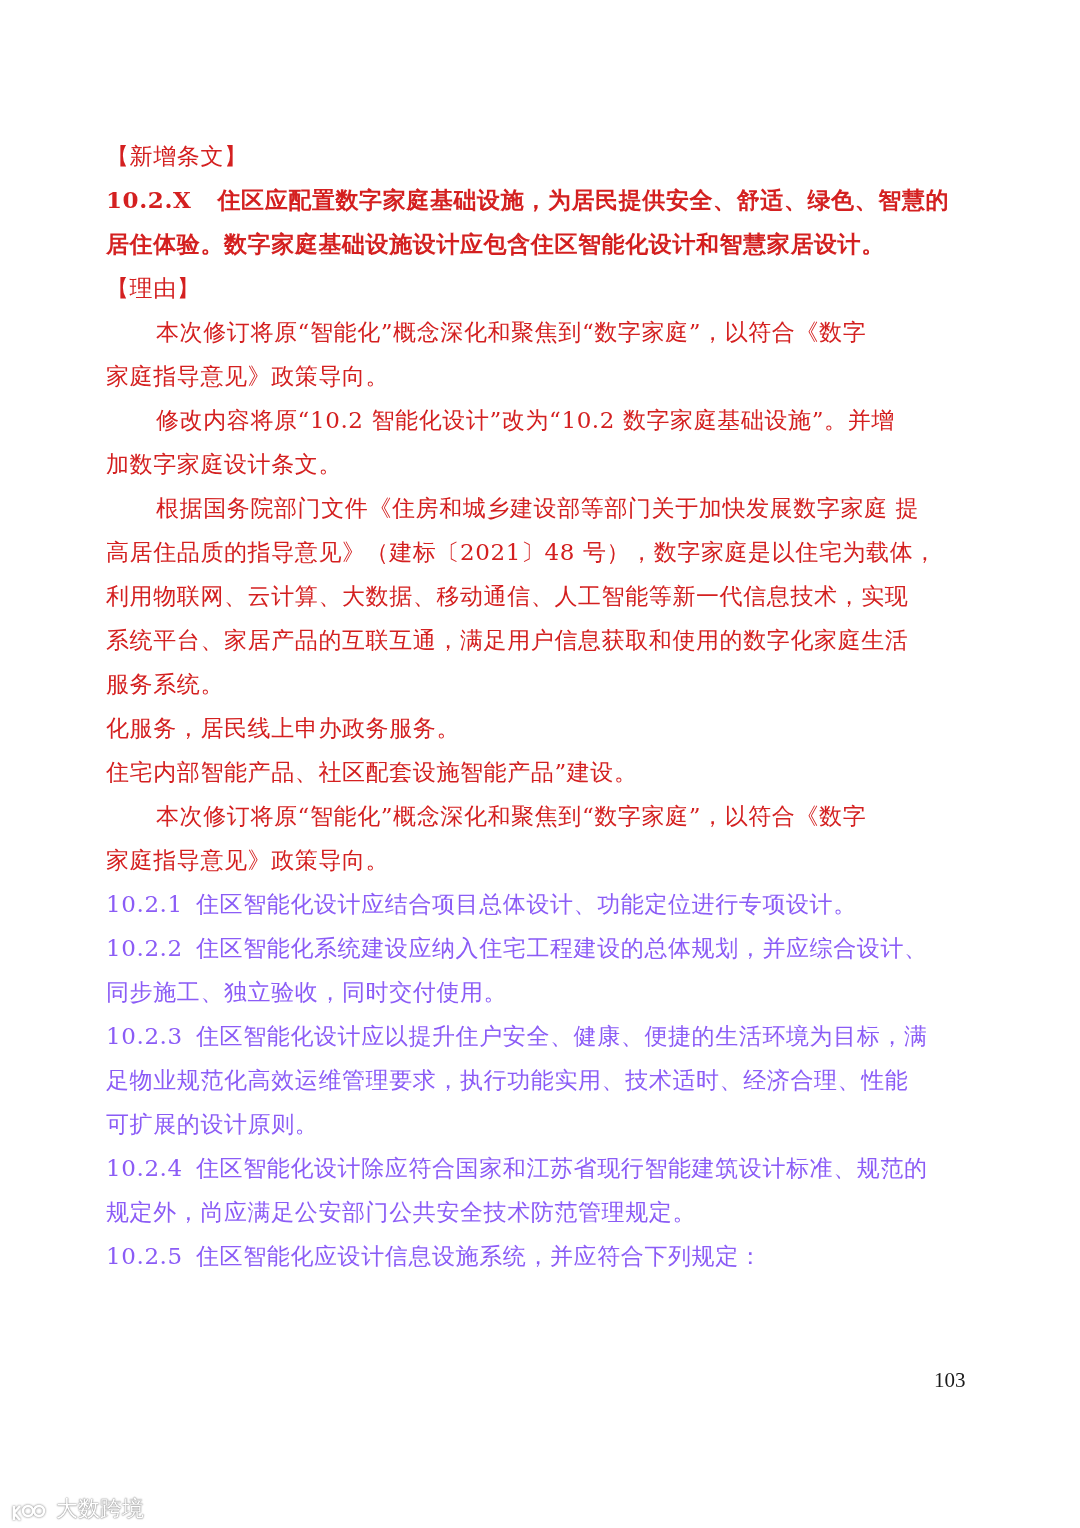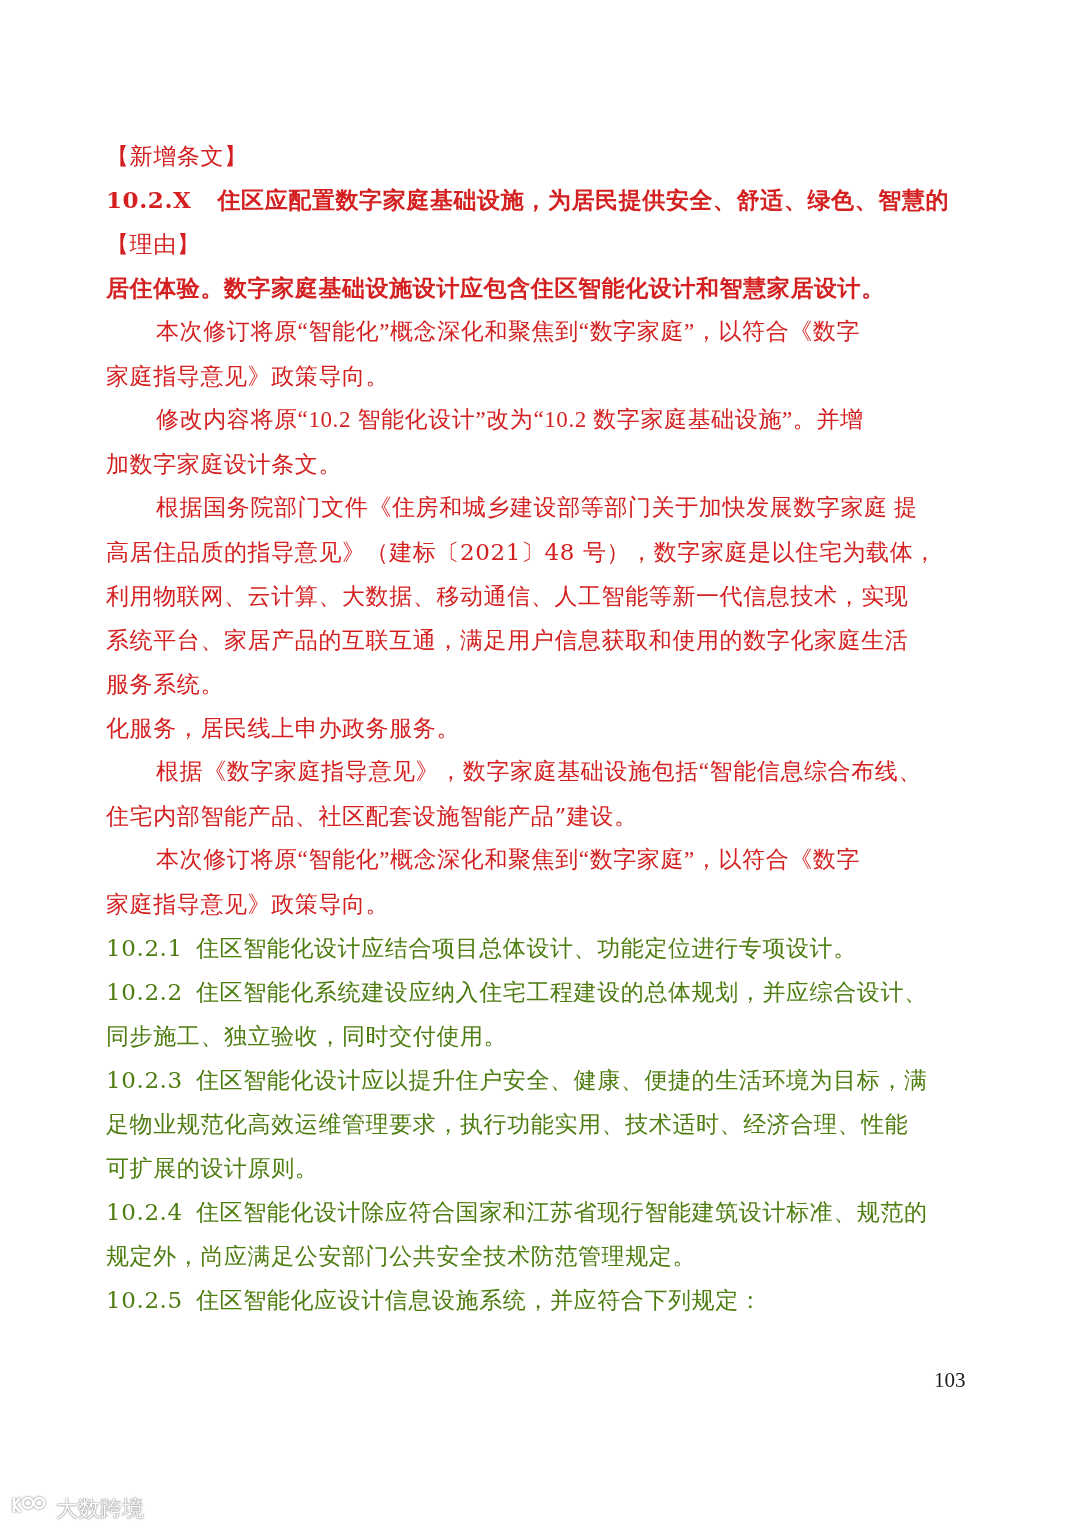--- a/index.html
+++ b/index.html
@@ -7,68 +7,67 @@
       width: 1080px; height: 1528px; position: relative; overflow: hidden;
       font-family: "DejaVu Serif", "Liberation Serif", serif;
     }
     .page {
       position: absolute; left: 106px; top: 134px; width: 868px;
     }
     .line {
       font-size: 23px; line-height: 44px; white-space: nowrap; letter-spacing: 0.6px;
     }
     .red { color: #d42020; }
-    .black { color: #4d7c0f; }
+    .black { color: #8b5cf6; }
     .bold { font-weight: bold; }
-    .indent { padding-left: 50px; font-family: Liberation Serif, serif; }
+    .indent { padding-left: 50px; }
     .num { display: inline-block; width: 90px; }
     .boldnum { margin-right: 26px; }
     .pagenum {
       position: absolute; left: 934px; top: 1368px; font-size: 21px; color: #1a1a1a;
       font-family: "Liberation Serif", serif;
       text-align: right;
     }
     .watermark {
-      position: absolute; left: 10px; top: 1494px; display: flex; align-items: flex-start;
+      position: absolute; left: 10px; top: 1494px; display: flex; align-items: flex-end;
       color: #ffffff; font-size: 22px; font-family: "DejaVu Sans", sans-serif;
       text-shadow: 0 0 2px #888, 0 0 1px #666;
     }
     .wm-logo { width: 38px; height: 22px; margin-right: 8px; }
   </style>
 </head>
 <body>
 
 <div class="page">
   <div class="line red">【新增条文】</div>
   <div class="line red bold">
     <span class="boldnum">10.2.X</span><span>住区应配置数字家庭基础设施，为居民提供安全、舒适、绿色、智慧的</span>
   </div>
+  <div class="line red bold">居住体验。数字家庭基础设施设计应包含住区智能化设计和智慧家居设计。</div>
   <div class="line red">【理由】</div>
-  <div class="line red bold">居住体验。数字家庭基础设施设计应包含住区智能化设计和智慧家居设计。</div>
 
   <div>
     <div class="line red indent">本次修订将原“智能化”概念深化和聚焦到“数字家庭”，以符合《数字</div>
     <div class="line red">家庭指导意见》政策导向。</div>
   </div>
   <div>
     <div class="line red indent">修改内容将原“10.2  智能化设计”改为“10.2 数字家庭基础设施”。并增</div>
     <div class="line red">加数字家庭设计条文。</div>
   </div>
   <div>
     <div class="line red indent">根据国务院部门文件《住房和城乡建设部等部门关于加快发展数字家庭  提</div>
     <div class="line red">高居住品质的指导意见》（建标〔2021〕48 号），数字家庭是以住宅为载体，</div>
     <div class="line red">利用物联网、云计算、大数据、移动通信、人工智能等新一代信息技术，实现</div>
     <div class="line red">系统平台、家居产品的互联互通，满足用户信息获取和使用的数字化家庭生活</div>
     <div class="line red">服务系统。</div>
   </div>
   <div>
     <div class="line red">化服务，居民线上申办政务服务。</div>
   </div>
   <div>
-    <div class="line red indent">根据《数字家庭指导意见》，数字家庭基础设施包括“智能信息综合布线、</div>
     <div class="line red">住宅内部智能产品、社区配套设施智能产品”建设。</div>
   </div>
   <div>
     <div class="line red indent">本次修订将原“智能化”概念深化和聚焦到“数字家庭”，以符合《数字</div>
     <div class="line red">家庭指导意见》政策导向。</div>
   </div>
 
   <div>
     <div class="line black"><span class="num">10.2.1</span><span>住区智能化设计应结合项目总体设计、功能定位进行专项设计。</span></div>
   </div>

